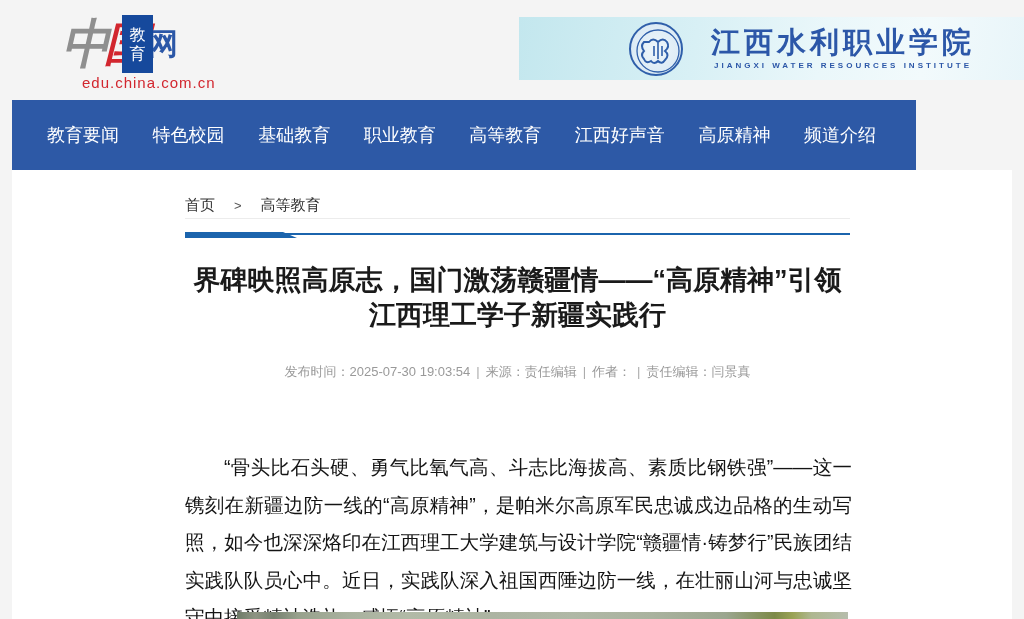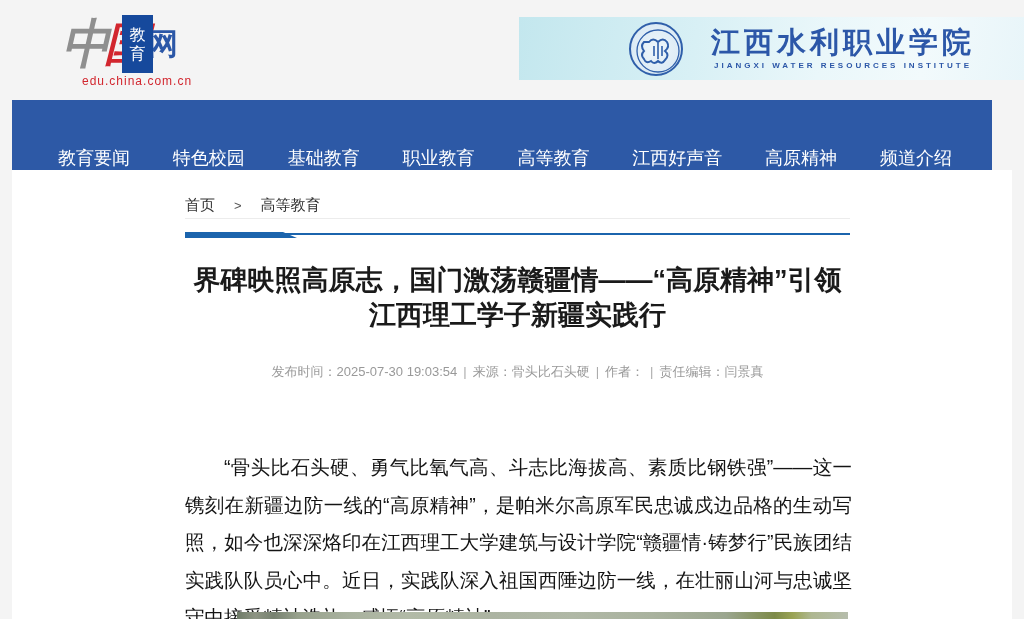--- a/index.html
+++ b/index.html
@@ -27,21 +27,21 @@
     font-size: 46px; font-weight: bold; color: #d2262e;
     font-family: "Liberation Serif", serif; font-style: italic;
     display: inline-block; margin-left: -6px;
   }
   .logo-wang {
     font-size: 30px; font-weight: bold; color: #2b57a7;
     display: inline-block; margin-left: -2px; vertical-align: 6px;
   }
   .logo-url {
     position: absolute; left: 20px; top: 62px;
-    font-size: 12px; color: #d2262e; letter-spacing: 1px;
+    font-size: 15px; color: #d2262e; letter-spacing: 1px;
   }
   .edu-badge {
     position: absolute; left: 122px; top: 15px; width: 31px; height: 58px;
     background: #16499c; color: #fff;
     display: flex; flex-direction: column; align-items: center; justify-content: center;
     gap: 3px; font-size: 16px; line-height: 1; cursor: pointer;
   }
 
   .banner {
     position: absolute; left: 519px; top: 17px; width: 505px; height: 63px;
@@ -61,24 +61,24 @@
     font-size: 29px; color: #2c57a8; font-weight: bold;
     letter-spacing: 4px; white-space: nowrap; line-height: 1.1;
   }
   .banner-en {
     font-size: 8px; color: #2c57a8; letter-spacing: 3px;
     margin-top: 2px; text-align: center; white-space: nowrap; font-weight: bold;
   }
 
   
   .nav {
-    position: absolute; left: 12px; top: 100px; width: 980px; height: 70px;
+    position: absolute; left: 12px; top: 100px; width: 904px; height: 70px;
     background: #2d59a6;
-    display: flex; align-items: flex-end; justify-content: space-between;
-    padding: 0 40px 0 46px;
+    display: flex; align-items: center; justify-content: space-between;
+    padding: 0 40px 0 35px;
   }
   .nav-item {
     color: #ffffff; font-size: 18px; white-space: nowrap; cursor: pointer;
   }
 
   
   .content {
     position: absolute; left: 12px; top: 170px; width: 1000px; height: 449px;
     background: #ffffff;
   }
@@ -181,21 +181,21 @@
     <div class="bc-hairline"></div>
 
     <div class="divider">
       <div class="divider-line"></div>
       <div class="divider-bar"></div>
     </div>
 
     <h1 class="article-title">界碑映照高原志，国门激荡赣疆情——“高原精神”引领江西理工学子新疆实践行</h1>
 
     <div class="article-meta">
-      <span>发布时间：</span><span>2025-07-30 19:03:54</span><span class="sep">|</span><span>来源：</span><span>骨头比石头硬</span><span class="sep">|</span><span>作者：</span><span></span><span class="sep">|</span><span>责任编辑：</span><span>闫景真</span>
+      <span>发布时间：</span><span>2025-07-30 19:03:54</span><span class="sep">|</span><span>来源：</span><span>责任编辑</span><span class="sep">|</span><span>作者：</span><span></span><span class="sep">|</span><span>责任编辑：</span><span>闫景真</span>
     </div>
 
     <p class="article-body">“骨头比石头硬、勇气比氧气高、斗志比海拔高、素质比钢铁强”——这一镌刻在新疆边防一线的“高原精神”，是帕米尔高原军民忠诚戍边品格的生动写照，如今也深深烙印在江西理工大学建筑与设计学院“赣疆情·铸梦行”民族团结实践队队员心中。近日，实践队深入祖国西陲边防一线，在壮丽山河与忠诚坚守中接受精神洗礼，感悟“高原精神”。</p>
 
     <div class="article-photo"></div>
 
   </div>
 
 </div>
 

